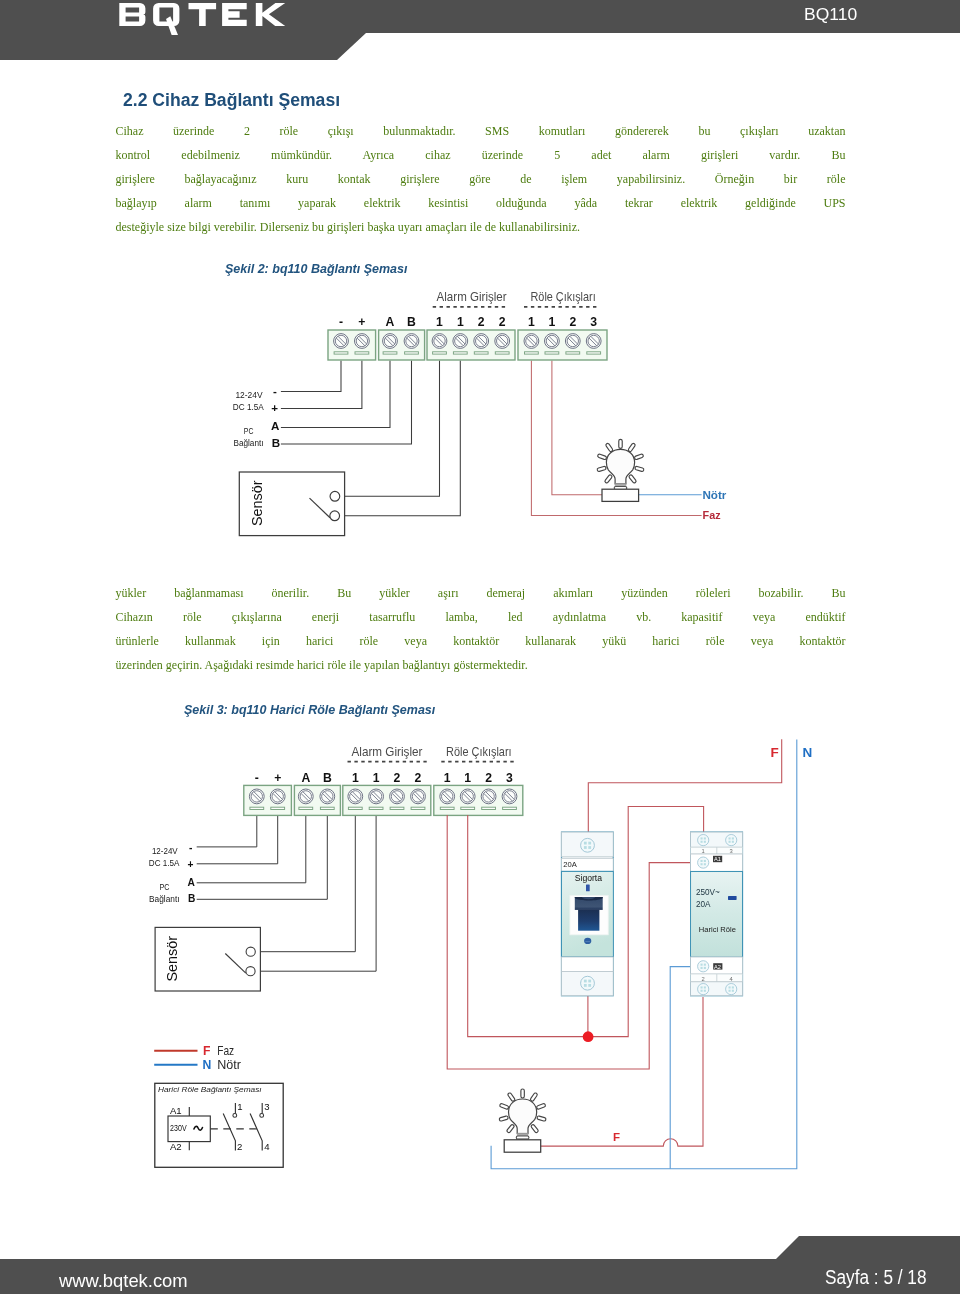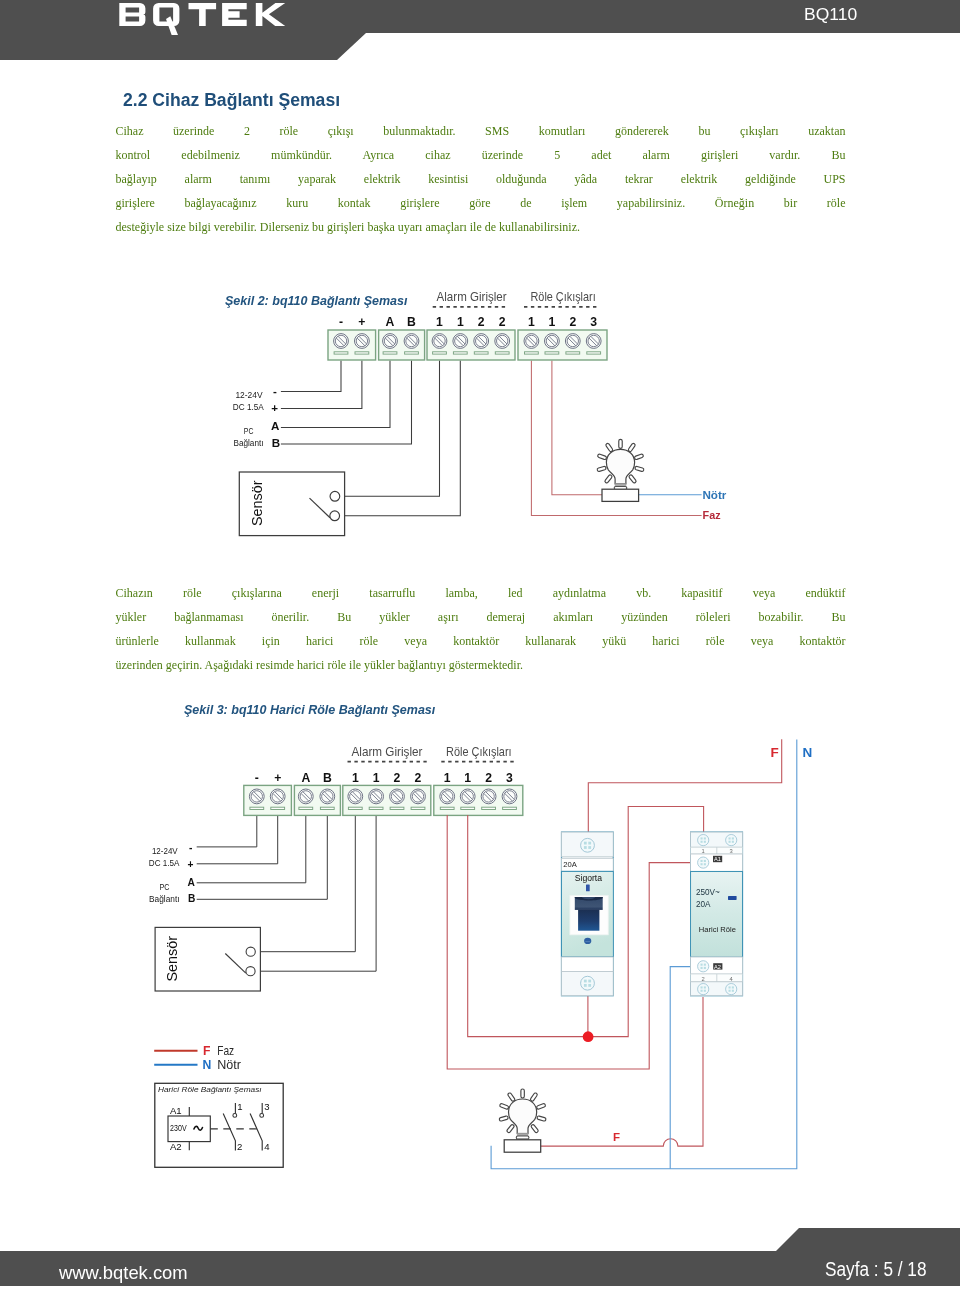--- a/index.html
+++ b/index.html
@@ -7,33 +7,33 @@
   body{width:960px;height:1294px;background:#fff;font-family:"Liberation Sans",sans-serif;position:relative;overflow:hidden;}
   .page{position:absolute;inset:0;}
 
   
   .hdr{position:absolute;left:0;top:0;width:960px;height:60px;}
   .hdr svg{display:block;}
   .logo{position:absolute;left:0px;top:2.8px;}
   .hdr-code{position:absolute;left:803.7px;top:5.6px;white-space:nowrap;color:#fff;font-size:16.2px;line-height:16px;font-family:"Liberation Sans",sans-serif;transform-origin:left top;transform:scaleX(1.08);}
 
   
-  .ftr{position:absolute;left:0;bottom:8px;width:924px;height:64px;}
+  .ftr{position:absolute;left:0;bottom:0;width:924px;height:64px;}
   .ftr-url{position:absolute;left:58.9px;top:42.4px;white-space:nowrap;color:#fff;font-size:18.4px;line-height:18px;font-family:"Liberation Sans",sans-serif;}
   .ftr-page{position:absolute;left:824.9px;top:38.2px;white-space:nowrap;color:#fff;font-size:19.4px;line-height:19px;font-family:"Liberation Sans",sans-serif;transform-origin:left top;transform:scaleX(0.888);}
 
   
   h2.sec{position:absolute;left:115px;top:82.5px;margin:8px;font-size:17.6px;line-height:19px;font-weight:700;color:#1f4e79;font-family:"Liberation Sans",sans-serif;}
   .para{position:absolute;font-size:12px;line-height:24px;color:#4d7c0f;font-family:Liberation Serif, serif;width:730px;}
   .para > div{text-align:justify;text-align-last:justify;white-space:pre-wrap;}
   .para > div.lastline{text-align:center;text-align-last:left;}
   #p1{left:115.5px;top:119px;}
   #p2{left:115.5px;top:581px;}
   .cap{position:absolute;font-size:12.5px;font-style:italic;font-weight:700;color:#22547f;font-family:"Liberation Sans",sans-serif;white-space:nowrap;}
-  #cap2{left:225px;top:261.8px;margin-top:32px;}
+  #cap2{left:225px;top:261.8px;}
   #cap3{left:168px;top:703px;margin-left:16px;}
 
   .figsvg{position:absolute;left:0;top:0;}
 </style>
 </head>
 <body>
 
 <div class="page">
 
   <div class="hdr">
@@ -51,30 +51,30 @@
       <path d="M255.8,0 H262.4 V9.80 L275.40,0 H285.2 L268.90,11.20 L285.2,23.0 H275.20 L262.4,13.10 V23.0 H255.8 Z"></path>
       </g>
     </svg>
     <div class="hdr-code">BQ110</div>
   </div>
 
   <h2 class="sec">2.2 Cihaz Bağlantı Şeması</h2>
   <div class="para" id="p1">
       <div>Cihaz üzerinde 2 röle çıkışı bulunmaktadır. SMS komutları göndererek bu çıkışları uzaktan</div>
       <div>kontrol edebilmeniz mümkündür. Ayrıca cihaz üzerinde 5 adet alarm girişleri vardır. Bu</div>
+      <div>girişlere bağlayacağınız kuru kontak girişlere göre de işlem yapabilirsiniz. Örneğin bir röle</div>
       <div>bağlayıp alarm tanımı yaparak elektrik kesintisi olduğunda yâda tekrar elektrik geldiğinde UPS</div>
-      <div>girişlere bağlayacağınız kuru kontak girişlere göre de işlem yapabilirsiniz. Örneğin bir röle</div>
       <div class="lastline">desteğiyle size bilgi verebilir. Dilerseniz bu girişleri başka uyarı amaçları ile de kullanabilirsiniz.</div>
     </div>
   <div class="cap" id="cap2">Şekil 2: bq110 Bağlantı Şeması</div>
   <div class="para" id="p2">
+      <div>yükler bağlanmaması önerilir. Bu yükler aşırı demeraj akımları yüzünden röleleri bozabilir. Bu</div>
       <div>Cihazın röle çıkışlarına enerji tasarruflu lamba, led aydınlatma vb. kapasitif veya endüktif</div>
-      <div>yükler bağlanmaması önerilir. Bu yükler aşırı demeraj akımları yüzünden röleleri bozabilir. Bu</div>
       <div>ürünlerle kullanmak için harici röle veya kontaktör kullanarak yükü harici röle veya kontaktör</div>
-      <div class="lastline">üzerinden geçirin. Aşağıdaki resimde harici röle ile yükler bağlantıyı göstermektedir.</div>
+      <div class="lastline">üzerinden geçirin. Aşağıdaki resimde harici röle ile yapılan bağlantıyı göstermektedir.</div>
     </div>
   <div class="cap" id="cap3">Şekil 3: bq110 Harici Röle Bağlantı Şeması</div>
 
   <svg class="figsvg" id="figs" width="960" height="1294" viewBox="0 0 960 1294">
     <defs>
       <linearGradient id="fuseGrad" x1="0" y1="0" x2="0.25" y2="1">
         <stop offset="0" stop-color="#e6f2f0"></stop>
         <stop offset="0.45" stop-color="#d6ebe6"></stop>
         <stop offset="1" stop-color="#c4e3dc"></stop>
       </linearGradient>

